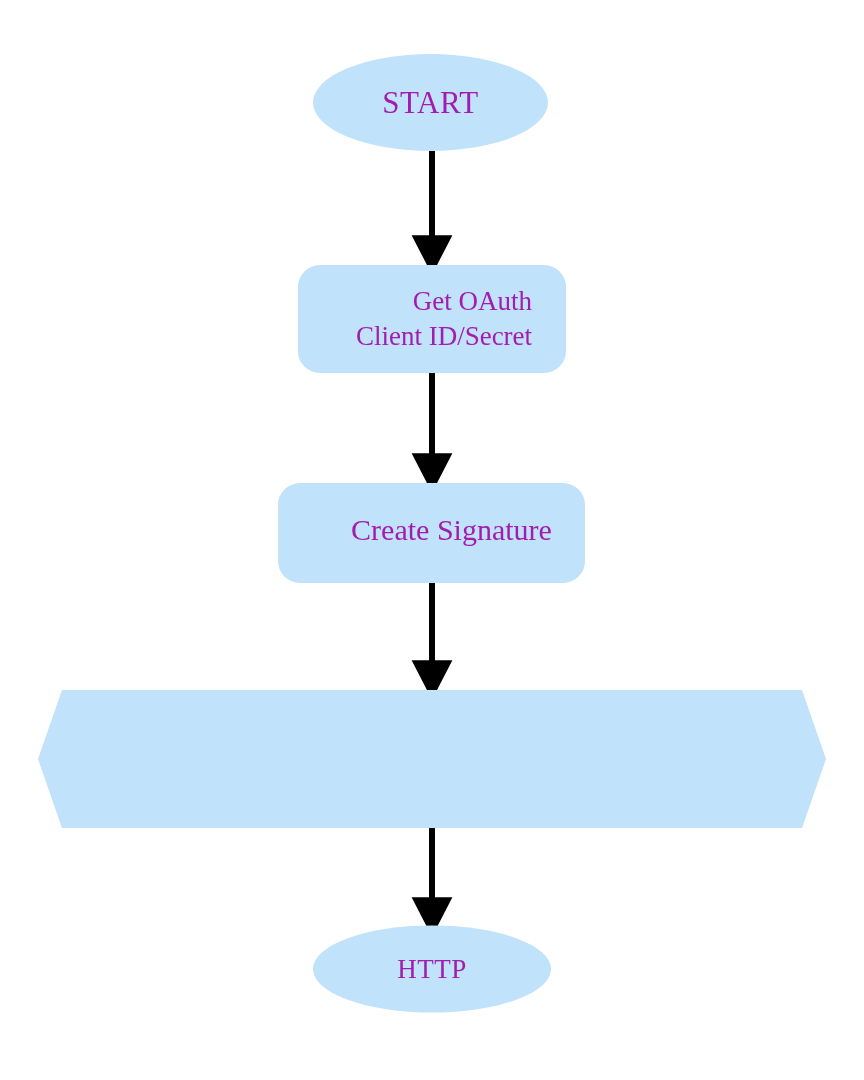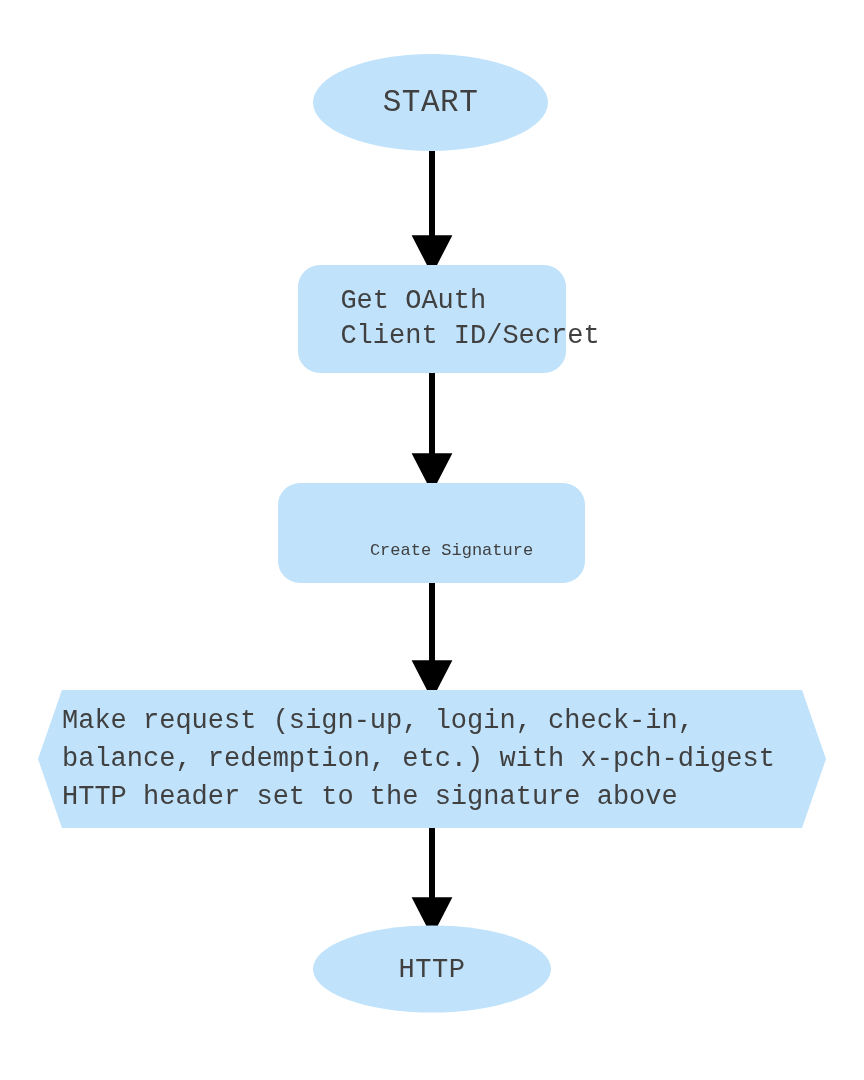--- a/index.html
+++ b/index.html
@@ -24,23 +24,23 @@
     left: 0;
     width: 864px;
     height: 1080px;
     display: block;
   }
   .node-label {
     position: absolute;
     display: flex;
     align-items: center;
     justify-content: center;
-    text-align: left;
-    color: #404040;
-    font-family: Liberation Mono, monospace;
+    text-align: right;
+    color: #a21caf;
+    font-family: Liberation Serif, serif;
     white-space: pre-line;
     pointer-events: none;
   }
   
   #label-start {
     left: 313px;
     top: 54px;
     width: 235px;
     height: 97px;
     font-size: 31px;
@@ -50,34 +50,34 @@
   #label-stop {
     left: 313px;
     top: 926px;
     width: 238px;
     height: 87px;
     font-size: 27px;
     letter-spacing: 0.5px;
   }
   
   #label-oauth {
-    left: 312px;
+    left: 286px;
     top: 265px;
     width: 316px;
     height: 108px;
     font-size: 27px;
     line-height: 1.30;
   }
   
   #label-signature {
     left: 278px;
-    top: 500px;
+    top: 480px;
     width: 347px;
     height: 100px;
-    font-size: 17px;
+    font-size: 30px;
   }
   
   #label-request {
     left: 62px;
     top: 690px;
     width: 740px;
     height: 138px;
     font-size: 27px;
     line-height: 1.42;
   }
@@ -113,17 +113,16 @@
     <ellipse cx="432" cy="969" rx="119" ry="43.5" fill="#c0e2fb"></ellipse>
   </svg>
 
   <div class="node-label" id="label-start">START</div>
 
   <div class="node-label" id="label-oauth">Get OAuth
 Client ID/Secret</div>
 
   <div class="node-label" id="label-signature">Create Signature</div>
 
-  <div class="node-label" id="label-request">Make request (sign-up, login, check-in, balance, redemption, etc.) with x-pch-digest HTTP header set to the signature above</div>
 
   <div class="node-label" id="label-stop">HTTP</div>
 
 </div>
 
 </body></html>

